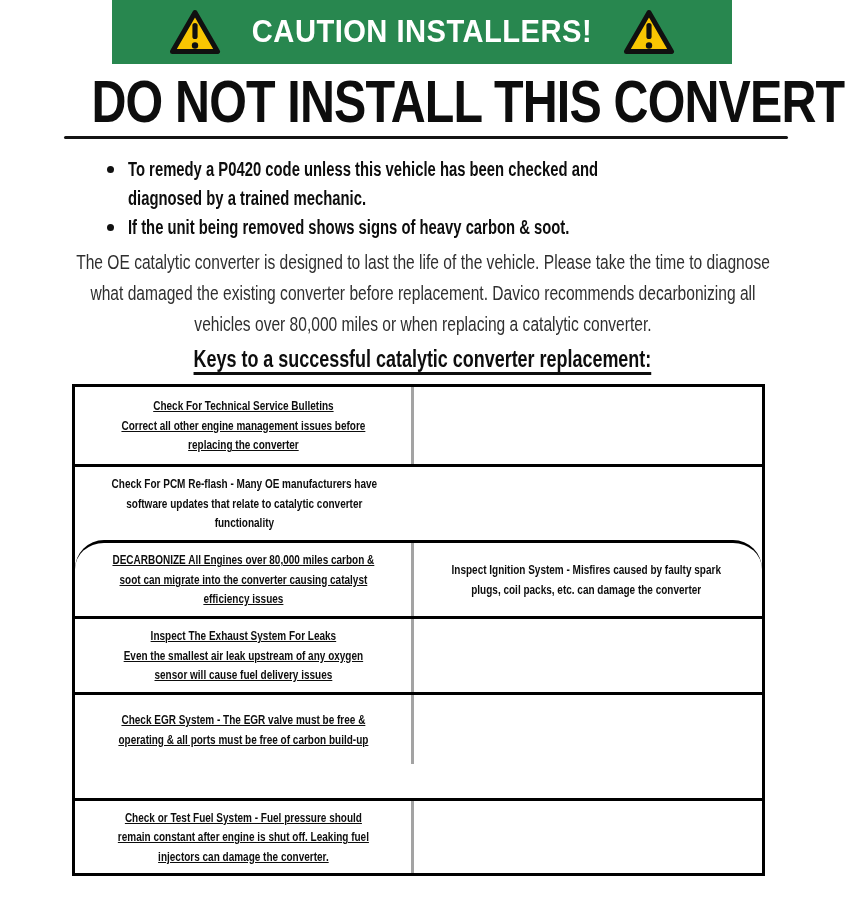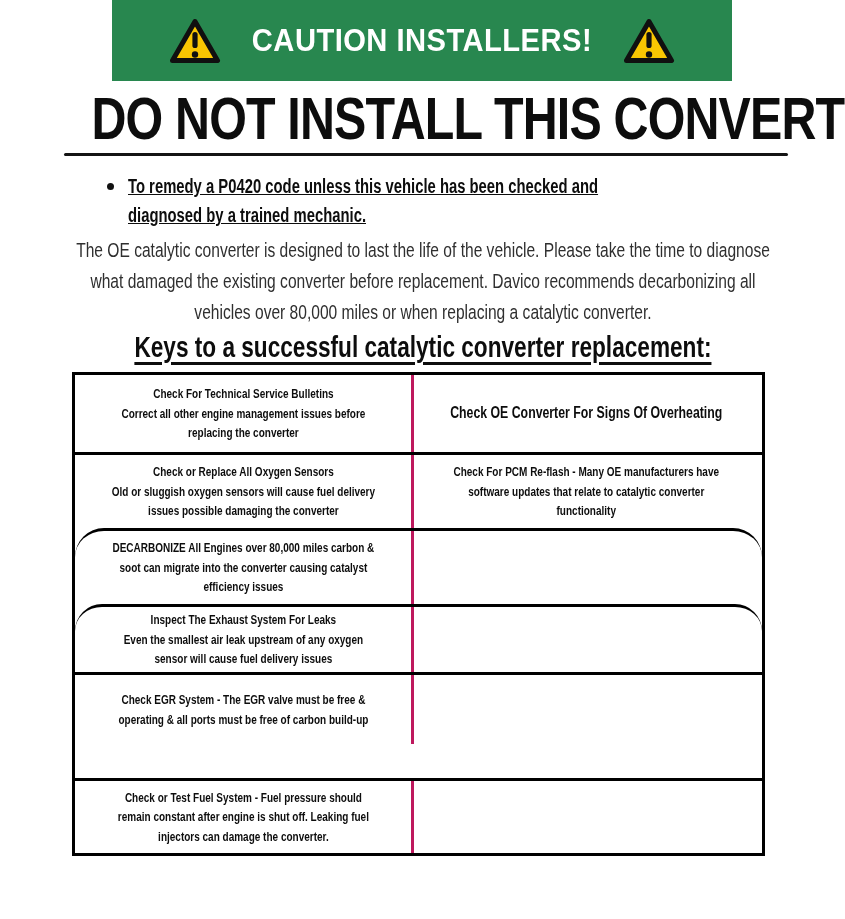--- a/index.html
+++ b/index.html
@@ -9,21 +9,21 @@
     background: #ffffff;
     overflow: hidden;
     font-family: "Liberation Sans", "DejaVu Sans", sans-serif;
     color: #0d0d0d;
   }
   .page { position: relative; width: 845px; height: 919px; }
 
   
   .banner {
     margin-left: 112px;
-    width: 620px; height: 81px;
+    width: 620px; height: 64px;
     display: flex; align-items: center; justify-content: center;
     gap: 20px;
   }
   .banner-text {
     color: #ffffff;
     font-size: 31px;
     font-weight: 800;
     letter-spacing: 0.5px;
     white-space: nowrap;
     display: inline-block;
@@ -44,21 +44,21 @@
 
   
   .divider {
     margin: 10px 0 0 64px;
     width: 724px; height: 3px;
     background: #141414;
     border-radius: 2px;
   }
 
   
-  .bullets { margin: 16px 0 0 128px; padding: 0; list-style: none; text-decoration: underline; }
+  .bullets { margin: 16px 0 0 128px; padding: 0; list-style: none; }
   .bullets li { position: relative; }
   .bullets li::before {
     content: "";
     position: absolute; left: -21px; top: 11px;
     width: 7px; height: 7px; border-radius: 50%;
     background: #111111;
   }
   .li-text {
     display: block;
     width: 780px;
@@ -76,21 +76,21 @@
     transform: scaleX(0.76);
     transform-origin: center top;
     text-align: center;
     font-size: 20.5px; font-weight: 400;
     line-height: 31px;
     color: #2f2f2f;
     white-space: pre-line;
   }
 
   
-  .keys-heading { margin: 4px 0 0 0; height: 32px; line-height: 32px; text-align: center; font-size: 29px; font-weight: 800; }
+  .keys-heading { margin: 4px 0 0 0; height: 32px; line-height: 32px; text-align: center; font-size: 23px; font-weight: 800; }
   .keys-inner {
     display: inline-block;
     transform: scaleX(0.78);
     transform-origin: center;
     white-space: nowrap;
     text-decoration: underline;
     text-decoration-thickness: 3px;
     text-underline-offset: 5px;
   }
 
@@ -98,25 +98,25 @@
   .tips-table {
     margin: 9px 0 0 72px;
     width: 693px;
     border: 3px solid #000000;
   }
   .trow { display: grid; grid-template-columns: 339px 345px; }
   .trow + .trow { border-top: 3px solid #000000; }
   .trow:nth-child(1) { height: 77px; }
   .trow:nth-child(2) { height: 76px; }
   .trow:nth-child(3) { height: 76px; border-radius: 29px; }
-  .trow:nth-child(4) { height: 68px; border-radius: 27px; }
+  .trow:nth-child(4) { height: 76px; }
   .trow:nth-child(5) { height: 72px; }
   .trow:nth-child(6) { height: 75px; margin-top: 34px; }
   .cell { display: flex; align-items: center; justify-content: center; overflow: hidden; }
-  .cell.left { border-right: 3px solid #be185d; }
+  .cell.left { border-right: 3px solid #a3a3a3; text-decoration: underline; }
   .cell-inner {
     flex: 0 0 130%;
     width: 130%;
     transform: scaleX(0.769);
     text-align: center;
     font-size: 13px; font-weight: 700;
     line-height: 1.5;
     white-space: pre-line;
   }
   .trow:nth-child(1) .cell.right .cell-inner { font-size: 16px; line-height: 1.4; }
@@ -144,59 +144,58 @@
     <span class="squeeze">DO NOT INSTALL THIS CONVERTER:</span>
   </h1>
 
   <div class="divider"></div>
 
   <ul class="bullets">
     <li>
       <span class="li-text">To remedy a P0420 code unless this vehicle has been checked and
 diagnosed by a trained mechanic.</span>
     </li>
+    <li>
+      <span class="li-text">If the unit being removed shows signs of heavy carbon &amp; soot.</span>
+    </li>
   </ul>
 
   <p class="paragraph">The OE catalytic converter is designed to last the life of the vehicle. Please take the time to diagnose
 what damaged the existing converter before replacement. Davico recommends decarbonizing all
 vehicles over 80,000 miles or when replacing a catalytic converter.</p>
 
   <h2 class="keys-heading">
     <span class="keys-inner">Keys to a successful catalytic converter replacement:</span>
   </h2>
 
   <div class="tips-table">
     <div class="trow">
       <div class="cell left">
         <div class="cell-inner">Check For Technical Service Bulletins
 Correct all other engine management issues before
 replacing the converter</div>
       </div>
-      <div class="cell right">
-        <div class="cell-inner">Check OE Converter For Signs Of Overheating</div>
-      </div>
-    </div>
-    <div class="trow">
-      <div class="cell left">
-        <div class="cell-inner">Check or Replace All Oxygen Sensors
-Old or sluggish oxygen sensors will cause fuel delivery
-issues possible damaging the converter</div>
-      </div>
+    </div>
+    <div class="trow">
       <div class="cell right">
         <div class="cell-inner">Check For PCM Re-flash - Many OE manufacturers have
 software updates that relate to catalytic converter
 functionality</div>
       </div>
     </div>
     <div class="trow">
       <div class="cell left">
         <div class="cell-inner">DECARBONIZE All Engines over 80,000 miles carbon &amp;
 soot can migrate into the converter causing catalyst
 efficiency issues</div>
       </div>
+      <div class="cell right">
+        <div class="cell-inner">Inspect Ignition System - Misfires caused by faulty spark
+plugs, coil packs, etc. can damage the converter</div>
+      </div>
     </div>
     <div class="trow">
       <div class="cell left">
         <div class="cell-inner">Inspect The Exhaust System For Leaks
 Even the smallest air leak upstream of any oxygen
 sensor will cause fuel delivery issues</div>
       </div>
     </div>
     <div class="trow">
       <div class="cell left">

